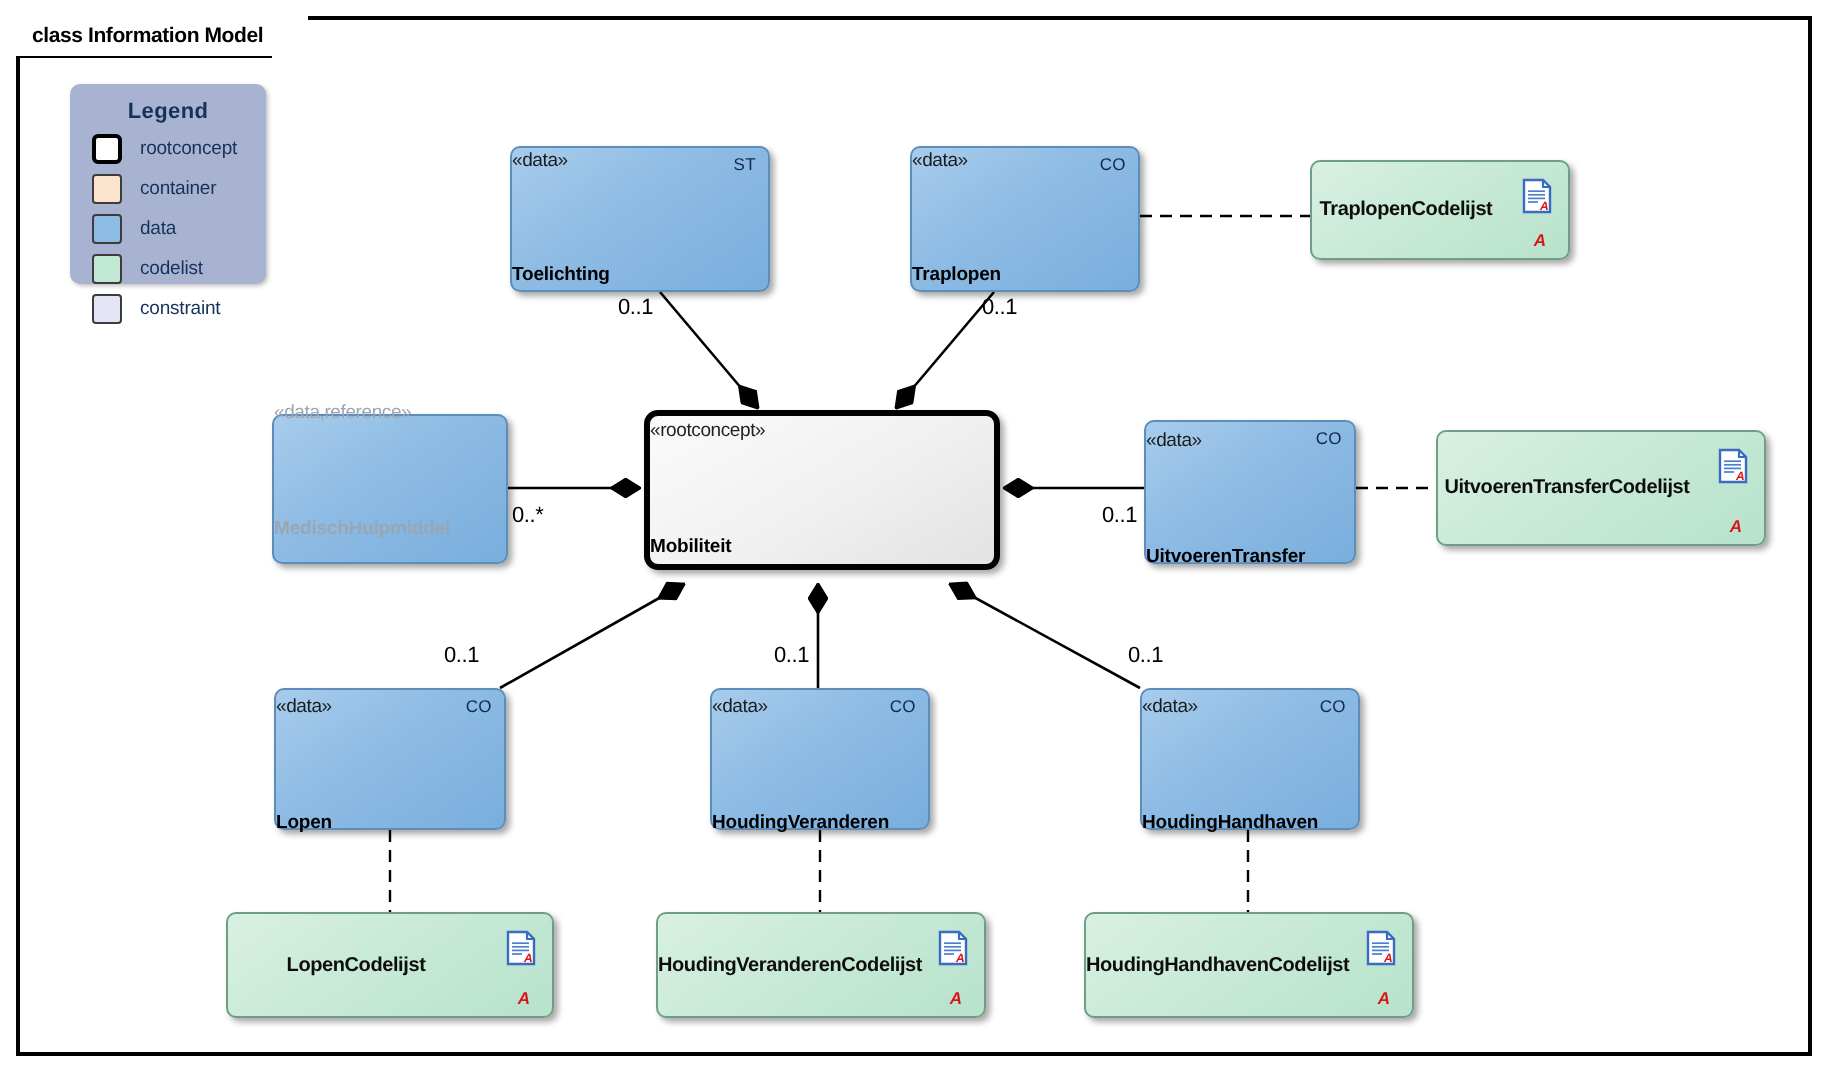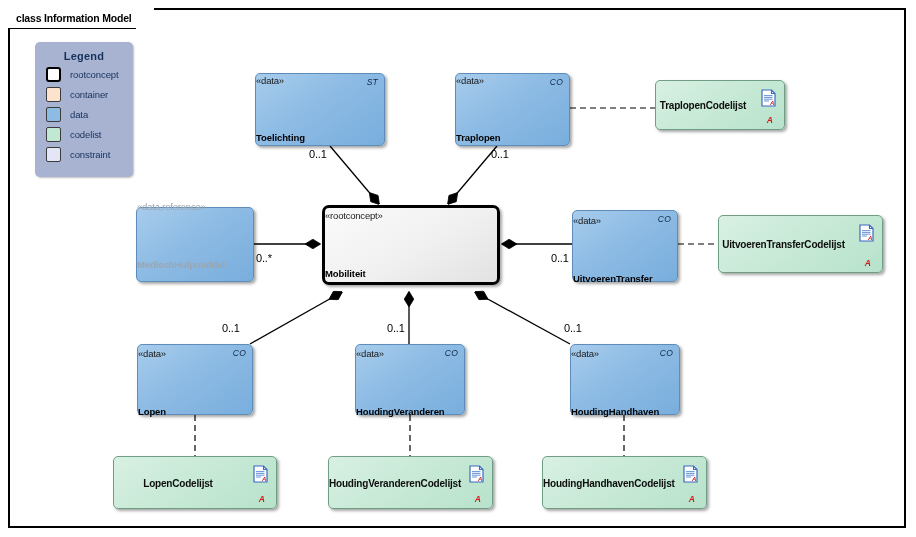--- a/index.html
+++ b/index.html
@@ -50,21 +50,21 @@
     top: 8px;
     width: 128px;
     height: 21px;
   }
   
   #legend {
     position: absolute;
     left: 35px;
     top: 42px;
     width: 98px;
-    height: 135px;
+    height: 100px;
     background: #a8b2d1;
     border-radius: 5px;
     box-shadow: 1px 1px 2px rgba(0,0,0,0.25);
   }
   #legend-title {
     text-align: center;
     font-size: 11px;
     font-weight: bold;
     color: #16325c;
     margin-top: 8px;
@@ -144,21 +144,20 @@
   .node.reference .node-name {
     color: #9aa6b2;
   }
   .node.rootconcept .node-stereotype { color: #222222; }
   .node.rootconcept .node-name { color: #000000; }
   .node-tag {
     position: absolute;
     right: 6px;
     top: 3px;
     font-size: 8.5px;
-    font-style: italic;
     color: #13294b;
     letter-spacing: 0.2px;
   }
   
   .codelist-name {
     position: absolute;
     left: 0;
     top: 50%;
     transform: translateY(-50%);
     width: calc(100% - 34px);

